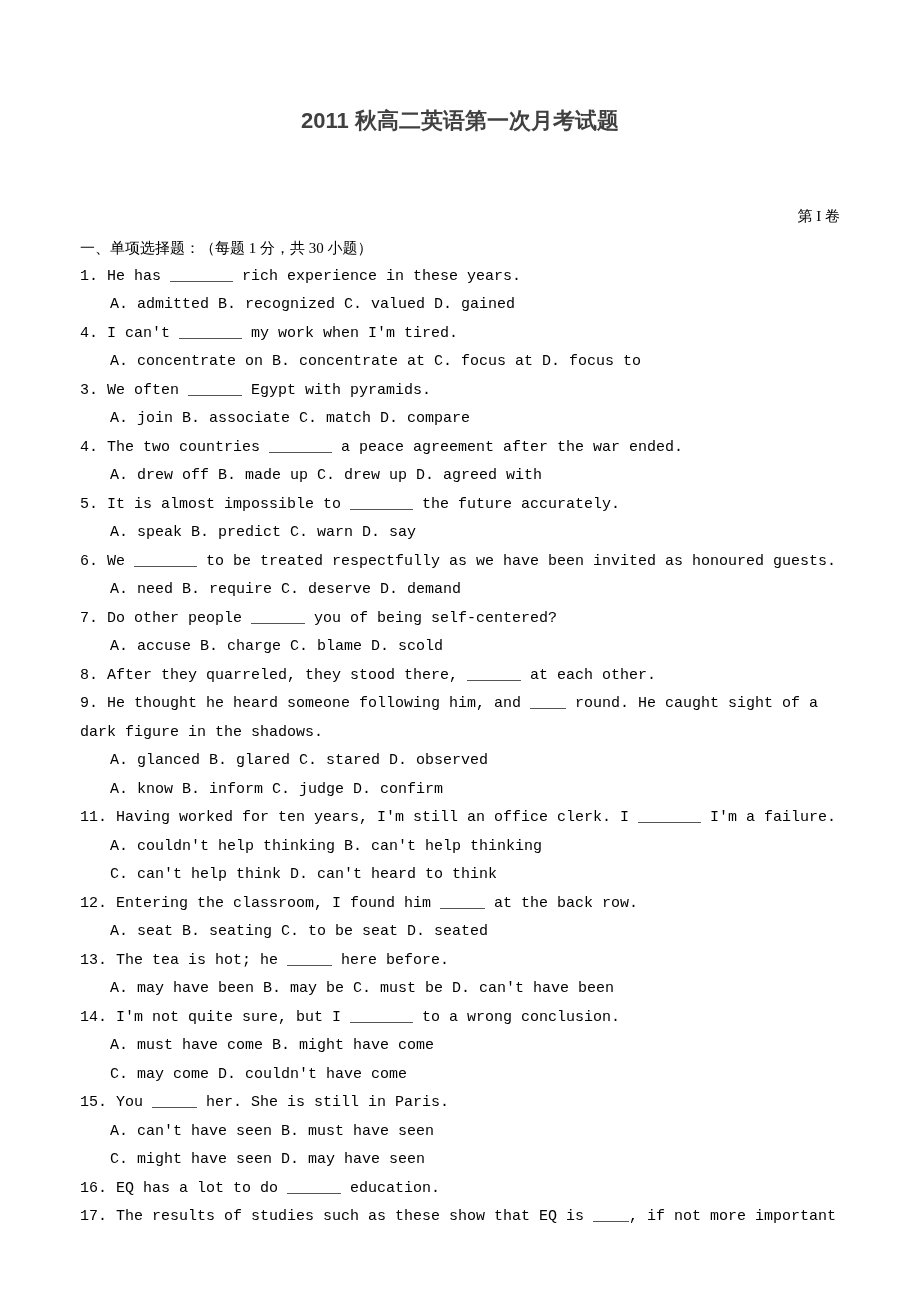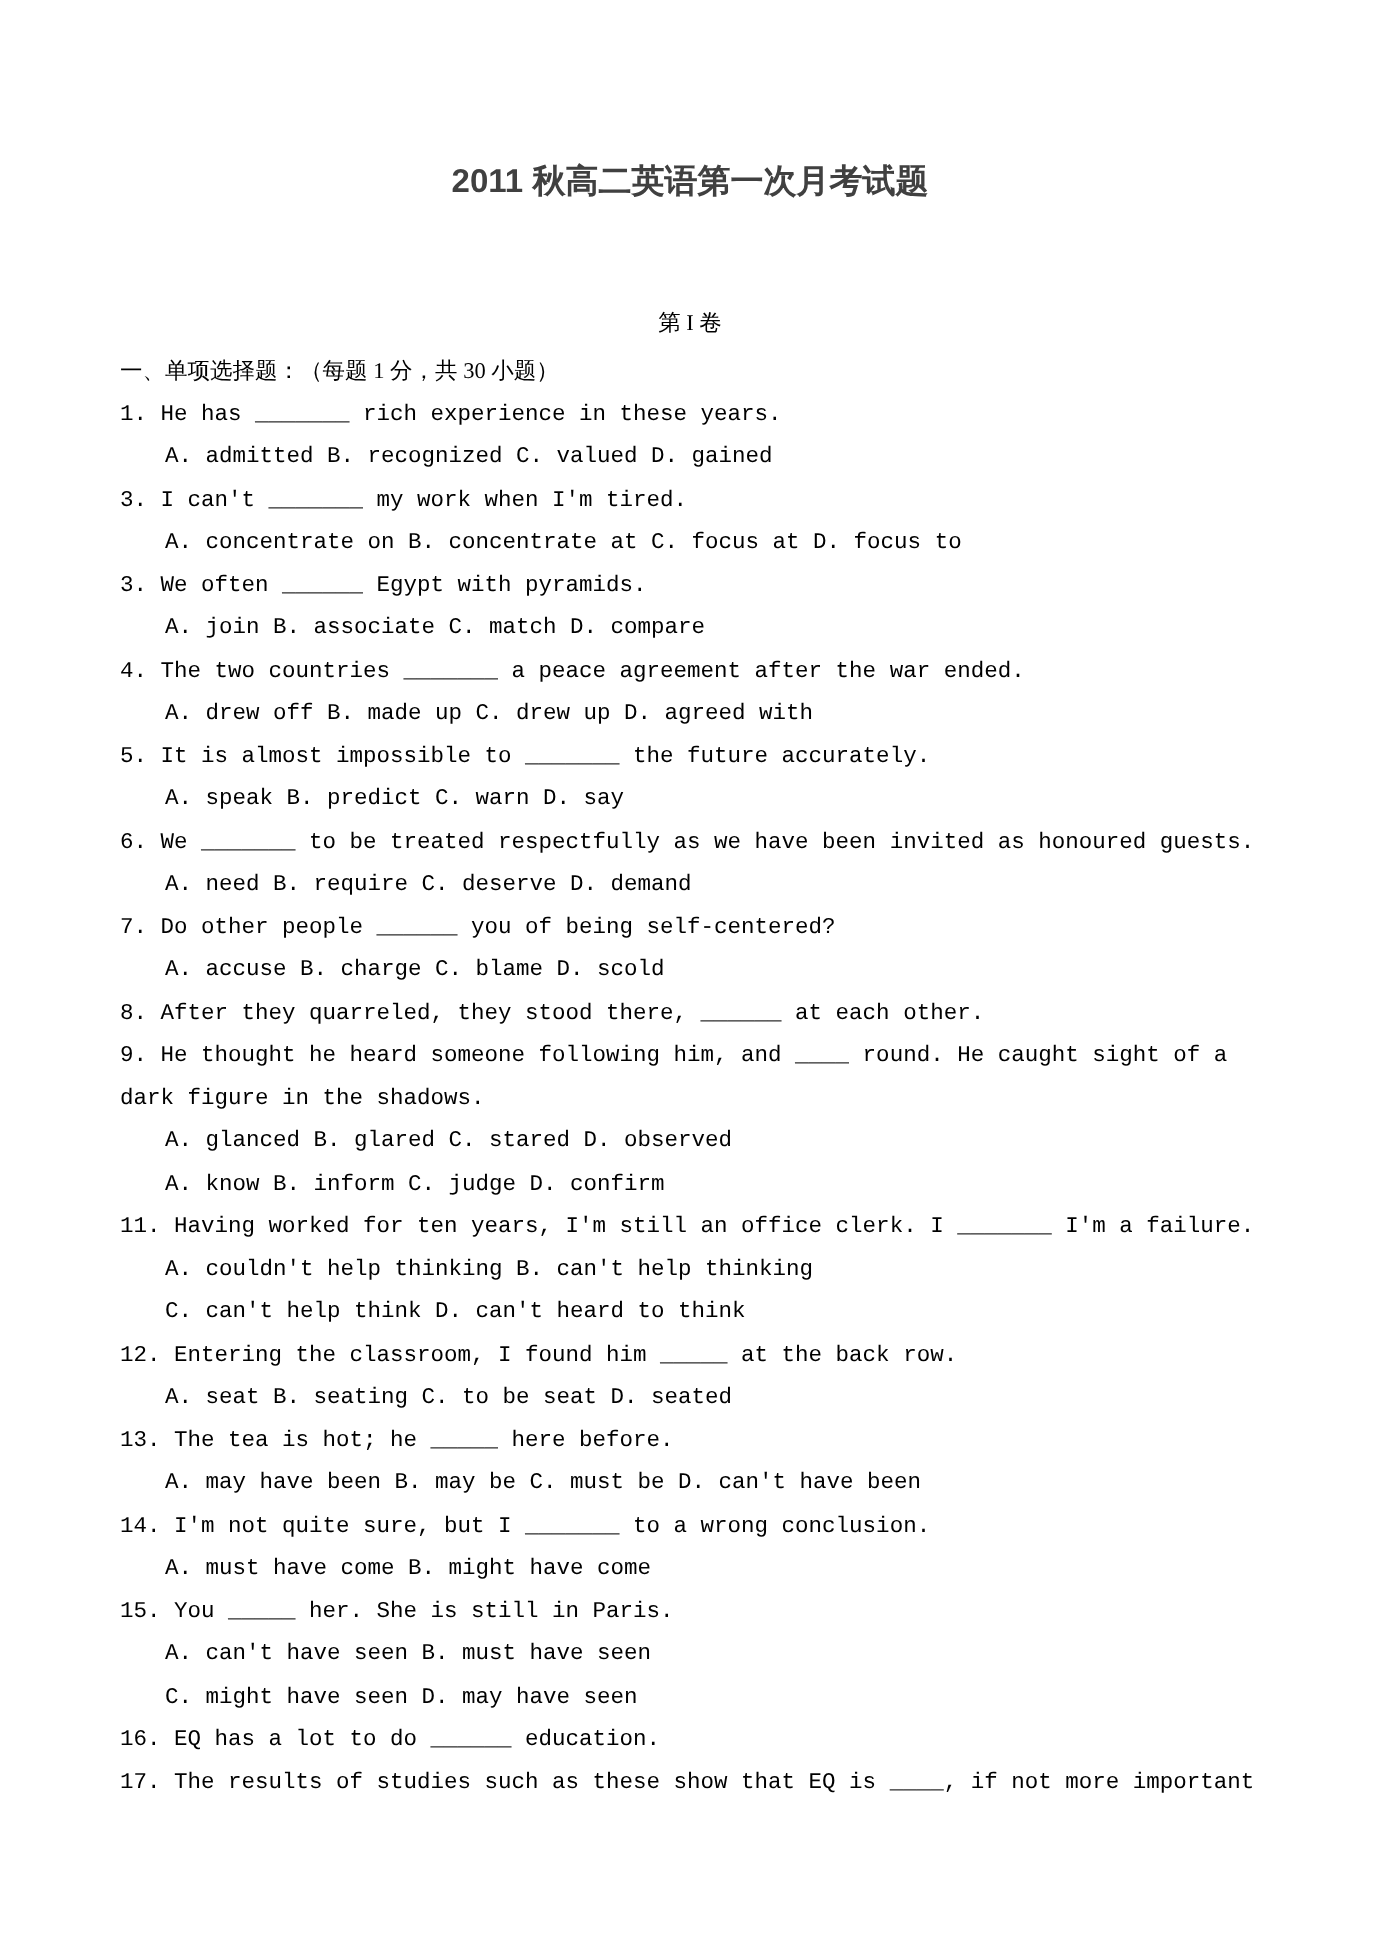--- a/index.html
+++ b/index.html
@@ -15,21 +15,21 @@
     }
     .title {
       text-align: center;
       color: #404040;
       font-family: "SimHei", "黑体", sans-serif;
       font-size: 22px;
       font-weight: bold;
       margin-bottom: 60px;
     }
     .section-header {
-      text-align: center;
+      text-align: right;
       font-family: "SimSun", serif;
       font-size: 15px;
       margin-bottom: 4px;
     }
     .instructions {
       font-family: "SimSun", serif;
     }
     .question {
       font-family: "Courier New", "SimSun", monospace;
       margin: 0;
@@ -45,21 +45,21 @@
 
 <div class="title">2011 秋高二英语第一次月考试题</div>
 
 <div class="section-header">第 I 卷</div>
 
 <div class="instructions">一、单项选择题：（每题 1 分，共 30 小题）</div>
 
 <div id="questions-container">
     <div class="question">1. He has _______ rich experience in these years.</div>
     <div class="options">A. admitted    B. recognized    C. valued  D. gained</div>
-    <div class="question">3. I can't _______ my work when I'm tired.</div>
+    <div class="question">4. I can't _______ my work when I'm tired.</div>
     <div class="options">A. concentrate on   B. concentrate at    C. focus at   D. focus to</div>
     <div class="question">3. We often ______ Egypt with pyramids.</div>
     <div class="options">A. join    B. associate    C. match   D. compare</div>
     <div class="question">4. The two countries _______ a peace agreement after the war ended.</div>
     <div class="options">A. drew off    B. made up    C. drew up   D. agreed with</div>
     <div class="question">5. It is almost impossible to _______ the future accurately.</div>
     <div class="options">A. speak    B. predict    C. warn    D. say</div>
     <div class="question">6. We _______ to be treated respectfully as we have been invited as honoured guests.</div>
     <div class="options">A. need    B. require    C. deserve    D. demand</div>
     <div class="question">7. Do other people ______ you of being self-centered?</div>
@@ -70,18 +70,19 @@
     <div class="options">A. know    B. inform    C. judge   D. confirm</div>
     <div class="question">11. Having worked for ten years, I'm still an office clerk. I _______ I'm a failure.</div>
     <div class="options">A. couldn't help thinking     B. can't help thinking</div>
     <div class="options">C. can't help think           D. can't heard to think</div>
     <div class="question">12. Entering the classroom, I found him _____ at the back row.</div>
     <div class="options">A. seat    B. seating    C. to be seat    D. seated</div>
     <div class="question">13. The tea is hot; he _____ here before.</div>
     <div class="options">A. may have been   B. may be    C. must be    D. can't have been</div>
     <div class="question">14. I'm not quite sure, but I _______ to a wrong conclusion.</div>
     <div class="options">A. must have come      B. might have come</div>
+    <div class="options">C. may come            D. couldn't have come</div>
     <div class="question">15. You _____ her. She is still in Paris.</div>
     <div class="options">A. can't have seen        B. must have seen</div>
     <div class="options">C. might have seen      D. may have seen</div>
     <div class="question">16. EQ has a lot to do ______ education.</div>
     <div class="question">17. The results of studies such as these show that EQ is ____, if not more important</div>
   </div>
 
 </body></html>

